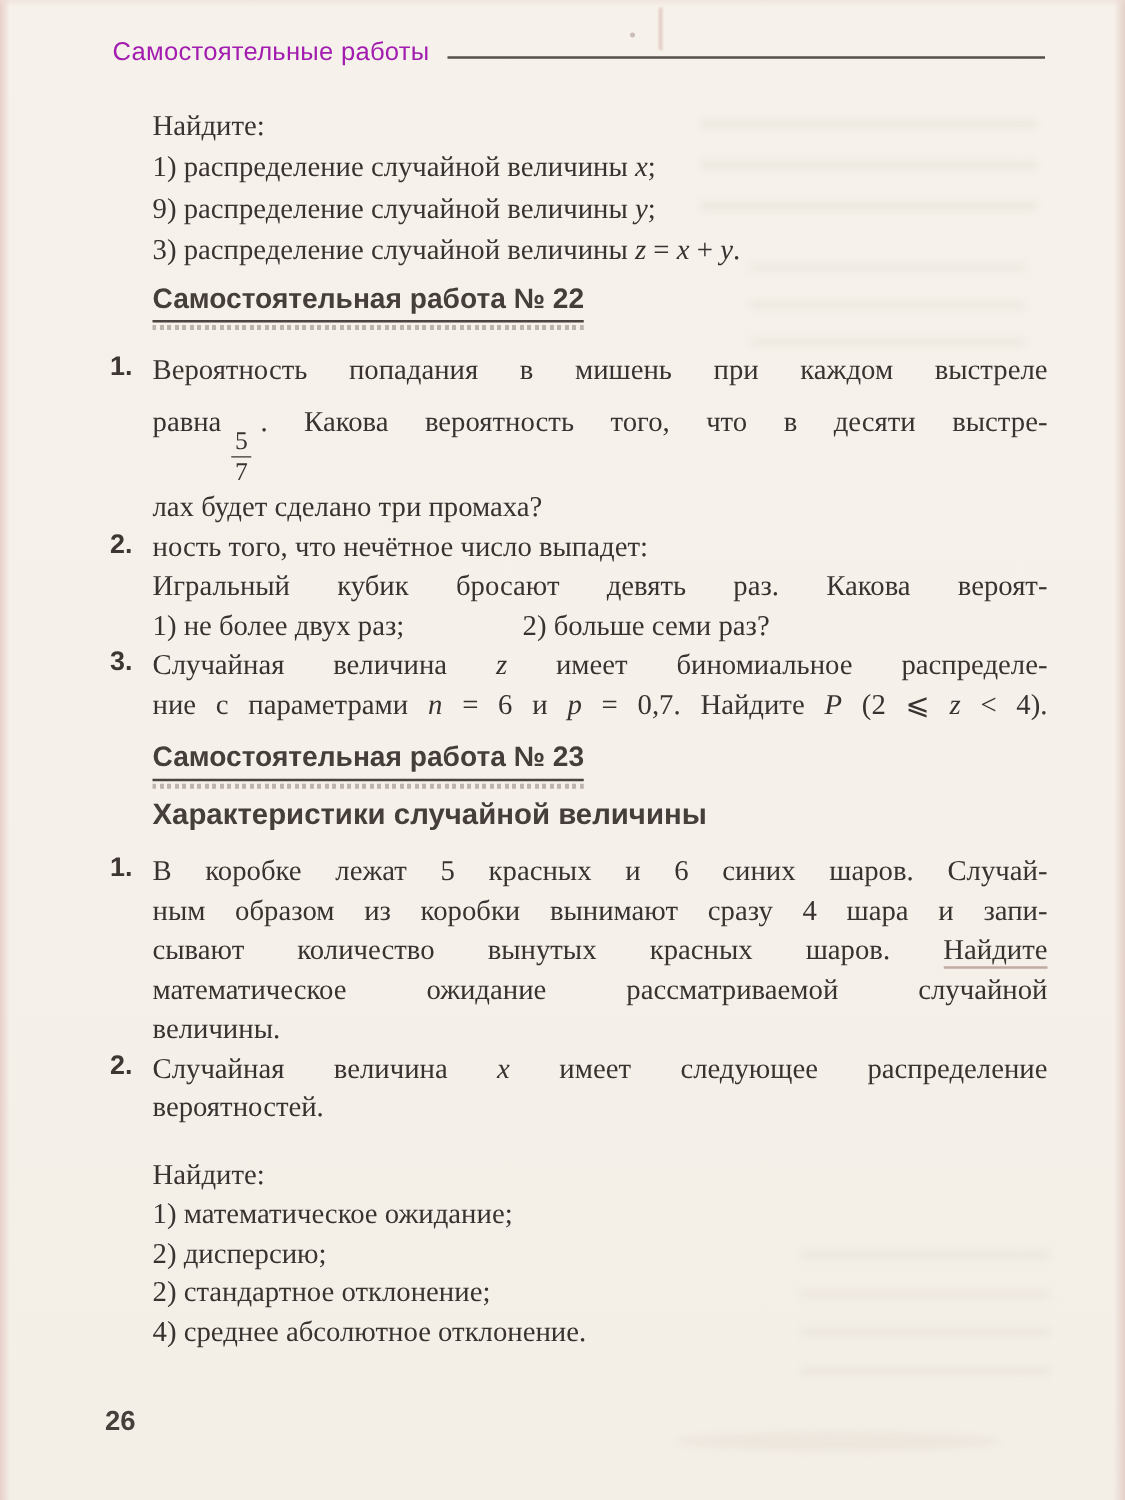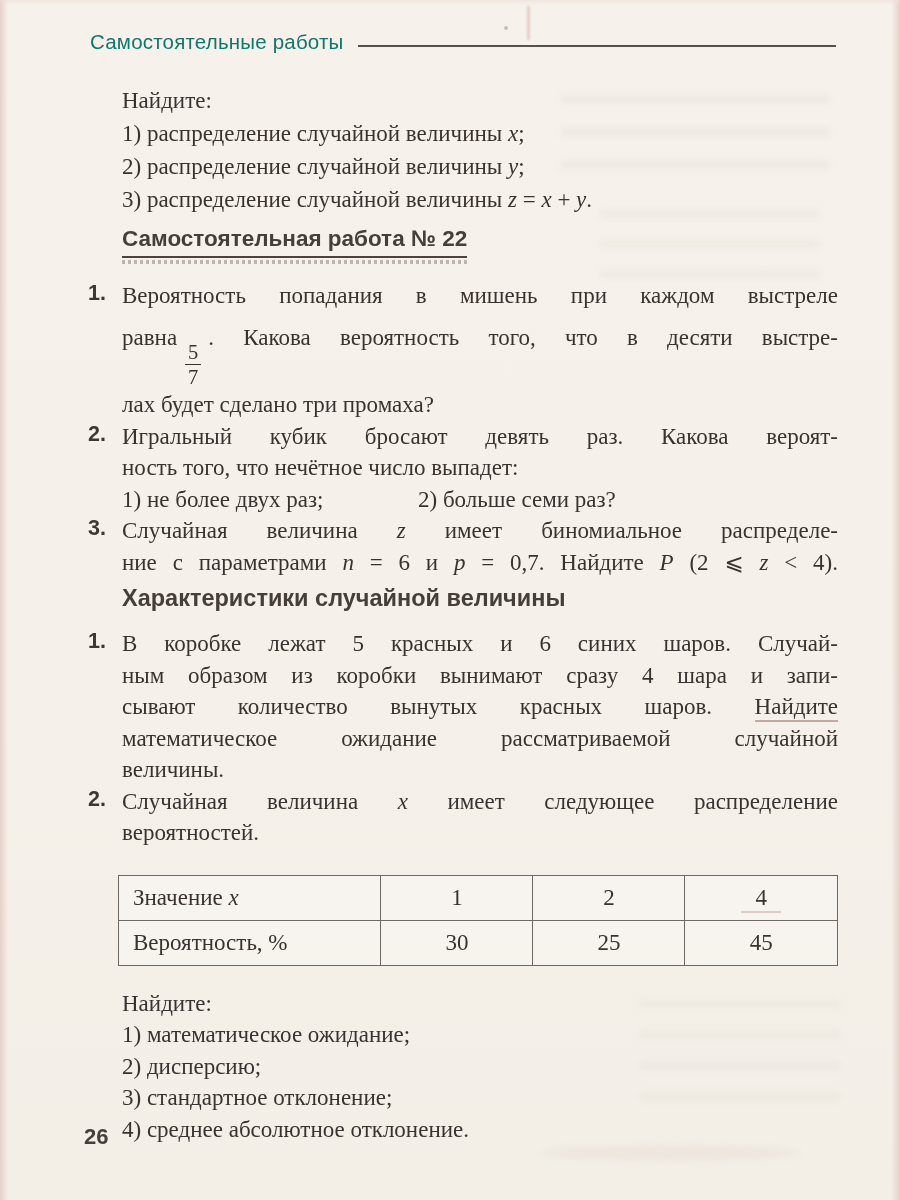--- a/index.html
+++ b/index.html
@@ -26,21 +26,21 @@
   .s2{left:600px;top:210px;width:220px;height:80px;
     background:repeating-linear-gradient(180deg,rgba(216,206,196,.45) 0 8px,transparent 8px 30px);}
   .s3{left:640px;top:1000px;width:200px;height:110px;
     background:repeating-linear-gradient(180deg,rgba(214,205,195,.4) 0 8px,transparent 8px 31px);}
   .s4{left:540px;top:1145px;width:260px;height:16px;
     background:rgba(222,212,200,.55);border-radius:50%;}
 
   
   .runhead{position:absolute;left:90px;top:30px;
     font-family:"Liberation Sans","DejaVu Sans",sans-serif;
-    font-size:20.5px;color:#0f766e;letter-spacing:.2px;}
+    font-size:20.5px;color:#a21caf;letter-spacing:.2px;}
   .runline{position:absolute;left:358px;top:45px;width:478px;height:2px;background:#56504b;}
 
   
   .content{position:absolute;left:122px;top:80px;width:716px;}
 
   .ln{font-size:23px;line-height:31.5px;text-align:justify;}
   .j{text-align-last:justify;}
   .iv{font-style:italic;}
 
   .lead{font-size:23px;line-height:33px;margin-top:4px;}
@@ -100,93 +100,81 @@
 <div class="smudge s4"></div>
 
 <div class="runhead">Самостоятельные работы</div>
 <div class="runline"></div>
 
 <div class="content">
 
   
   <div class="lead">Найдите:</div>
   <div class="intro-item"><span>1) распределение случайной величины </span><span class="iv">x</span><span>;</span></div>
-  <div class="intro-item"><span>2) распределение случайной величины </span><span class="iv">y</span><span>;</span></div>
+  <div class="intro-item"><span>9) распределение случайной величины </span><span class="iv">y</span><span>;</span></div>
   <div class="intro-item"><span>3) распределение случайной величины </span><span class="iv">z</span><span> = </span><span class="iv">x</span><span> + </span><span class="iv">y</span><span>.</span></div>
 
   
   <div class="hsec-wrap">
     <span class="hsec-title">Самостоятельная работа № 22</span>
     <div class="hsec-wavy"></div>
   </div>
 
   <div class="prob" style="margin-top:16px;">
     <span class="pnum">1.</span>
     <div class="ln j">Вероятность попадания в мишень при каждом выстреле</div>
     <div class="ln j fracline"><span>равна</span><span class="frac">
           <span class="fn">5</span>
           <span class="fd">7</span>
         </span><span>. Какова вероятность того, что в десяти выстре-</span></div>
     <div class="ln">лах будет сделано три промаха?</div>
   </div>
 
   <div class="prob">
     <span class="pnum">2.</span>
+    <div class="ln">ность того, что нечётное число выпадет:</div>
     <div class="ln j">Игральный кубик бросают девять раз. Какова вероят-</div>
-    <div class="ln">ность того, что нечётное число выпадет:</div>
     <div class="opts">
       <span class="o1">1) не более двух раз;</span>
       <span class="o2">2) больше семи раз?</span>
     </div>
   </div>
 
   <div class="prob">
     <span class="pnum">3.</span>
     <div class="ln j"><span>Случайная величина </span><span class="iv">z</span><span> имеет биномиальное распределе-</span></div>
     <div class="ln j"><span>ние с параметрами </span><span class="iv">n</span><span> = 6 и </span><span class="iv">p</span><span> = 0,7. Найдите </span><span class="iv">P</span><span> (2 ⩽ </span><span class="iv">z</span><span> &lt; 4).</span></div>
   </div>
 
   
+  <div class="hsec-wrap" style="margin-top:14px;">
+    <span class="hsec-title">Самостоятельная работа № 23</span>
+    <div class="hsec-wavy"></div>
+  </div>
   <div class="hsub">Характеристики случайной величины</div>
 
   <div class="prob" style="margin-top:16px;">
     <span class="pnum">1.</span>
     <div class="ln j">В коробке лежат 5 красных и 6 синих шаров. Случай-</div>
     <div class="ln j">ным образом из коробки вынимают сразу 4 шара и запи-</div>
     <div class="ln j"><span>сывают количество вынутых красных шаров. </span><span class="hand-underline">Найдите</span></div>
     <div class="ln j">математическое ожидание рассматриваемой случайной</div>
     <div class="ln">величины.</div>
   </div>
 
   <div class="prob">
     <span class="pnum">2.</span>
     <div class="ln j"><span>Случайная величина </span><span class="iv">x</span><span> имеет следующее распределение</span></div>
     <div class="ln">вероятностей.</div>
   </div>
 
-  <table class="dist">
-    <tbody>
-        <tr>
-      <td class="lbl"><span>Значение </span><span class="iv">x</span></td>
-      <td class="val">1</td>
-      <td class="val">2</td>
-      <td class="val"><span class="faint-mark">4</span></td>
-    </tr>
-    <tr>
-      <td class="lbl">Вероятность, %</td>
-      <td class="val">30</td>
-      <td class="val">25</td>
-      <td class="val">45</td>
-    </tr>
-  </tbody>
-    </table>
 
   <div class="find">
     <div class="find-item">Найдите:</div>
     <div class="find-item">1) математическое ожидание;</div>
     <div class="find-item">2) дисперсию;</div>
-    <div class="find-item">3) стандартное отклонение;</div>
+    <div class="find-item">2) стандартное отклонение;</div>
     <div class="find-item">4) среднее абсолютное отклонение.</div>
   </div>
 
 </div>
 
 <div class="pagenum">26</div>
 
 </body></html>

